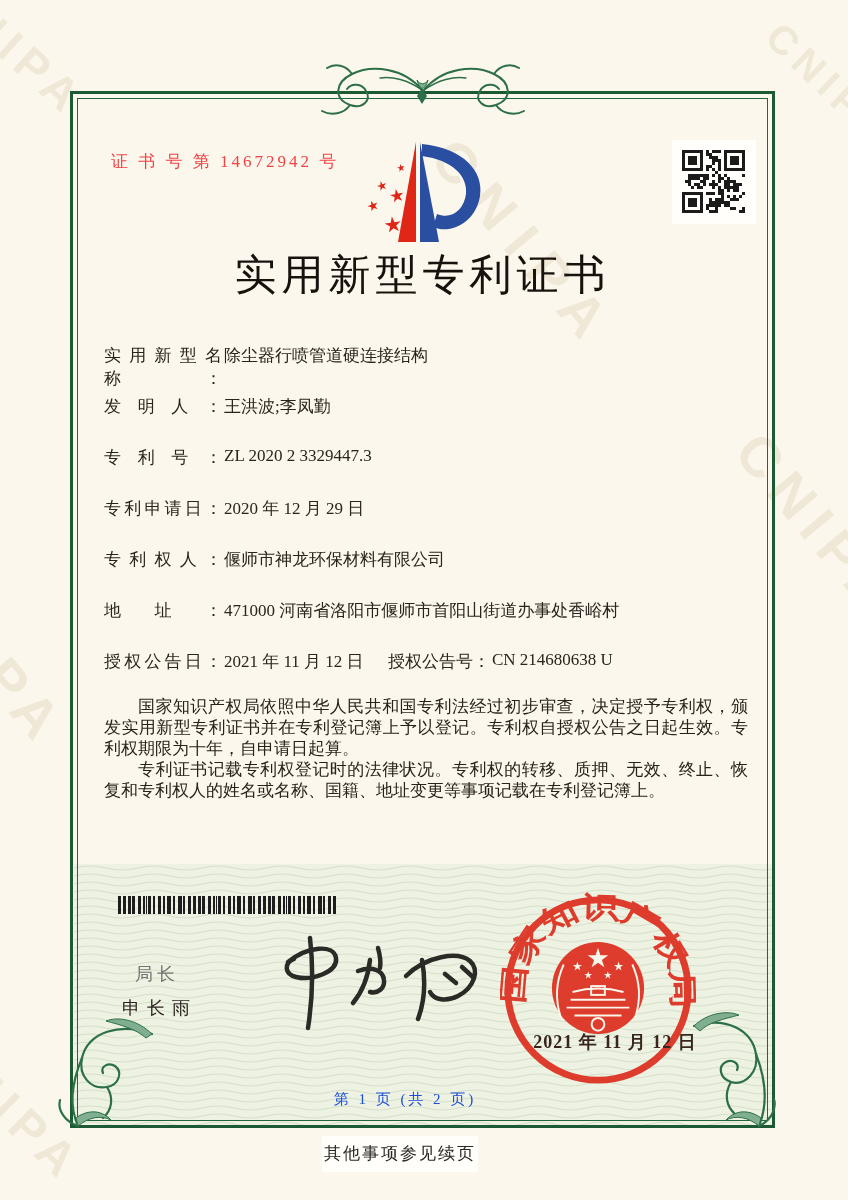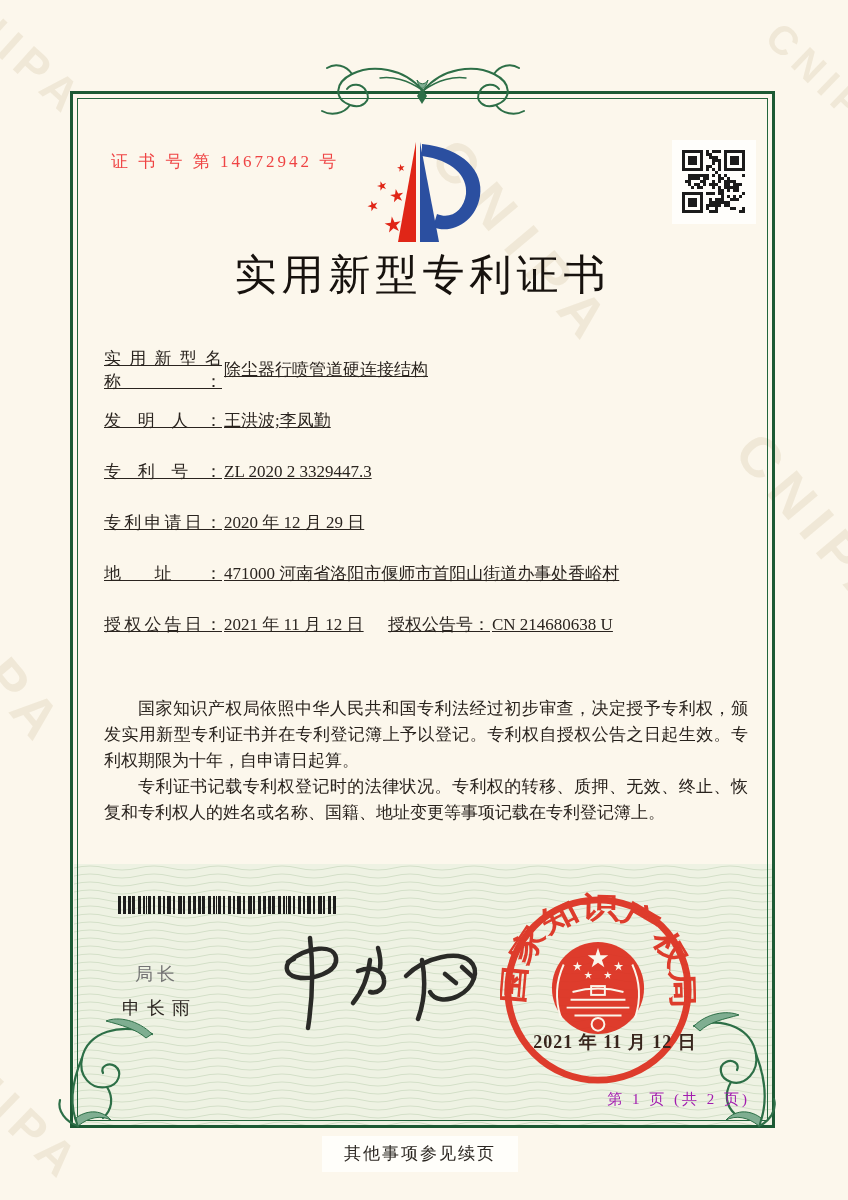--- a/index.html
+++ b/index.html
@@ -29,47 +29,47 @@
 
   .cert-no{position:absolute;left:111px;top:150px;font-size:17px;letter-spacing:3px;color:#ef4444;}
   .logo{position:absolute;left:352px;top:134px;}
   .qr-box{position:absolute;left:672px;top:140px;width:84px;height:84px;background:#fffefb;}
   .qr-box svg{position:absolute;left:10px;top:10px;}
 
   .title{position:absolute;left:70px;top:247px;width:705px;text-align:center;
       font-size:42px;font-weight:400;letter-spacing:5px;color:#17120e;}
 
   .fields{position:absolute;left:104px;top:344px;width:650px;font-size:17px;color:#2a241f;}
-  .f-row{height:51px;display:flex;align-items:center;text-decoration:underline;}
+  .f-row{height:51px;display:flex;}
   .f-label{display:inline-block;width:118px;text-align:justify;text-align-last:justify;flex:none;}
   .f-value{margin-left:2px;white-space:nowrap;}
   .f-value.w164{width:164px;flex:none;}
   .f-label2{flex:none;}
 
-  .paras{position:absolute;left:104px;top:696px;width:644px;font-size:17px;line-height:26px;
+  .paras{position:absolute;left:104px;top:696px;width:644px;font-size:17px;line-height:21px;
       text-align:justify;color:#28221d;}
   .paras p{margin:0;text-indent:2em;}
 
   .barcode{position:absolute;left:118px;top:896px;width:219px;height:18px;
       background:
         repeating-linear-gradient(90deg,#1d1d1d 0 2px,rgba(0,0,0,0) 2px 5px),
         repeating-linear-gradient(90deg,#1d1d1d 0 3px,rgba(0,0,0,0) 3px 10px),
         repeating-linear-gradient(90deg,#1d1d1d 0 1px,rgba(0,0,0,0) 1px 7px);}
 
   .officer-title{position:absolute;left:135px;top:962px;font-size:18px;letter-spacing:4px;color:#737373;}
   .officer-name{position:absolute;left:122px;top:996px;font-size:18px;letter-spacing:7px;color:#2b2520;text-align:center;}
   .signature{position:absolute;left:250px;top:926px;}
 
   .seal{position:absolute;left:500px;top:892px;}
   .seal-date{position:absolute;left:512px;top:1030px;width:206px;text-align:center;
       font-size:18px;letter-spacing:1px;color:#38251d;font-weight:600;}
 
-  .page-info{position:absolute;left:60px;top:1090px;width:690px;text-align:right;
-      font-size:15px;letter-spacing:3px;color:#a21caf;}
-  .note-box{position:absolute;left:322px;top:1136px;width:196px;height:36px;line-height:36px;
+  .page-info{position:absolute;left:60px;top:1090px;width:690px;text-align:center;
+      font-size:15px;letter-spacing:3px;color:#1d4ed8;}
+  .note-box{position:absolute;left:322px;top:1136px;width:156px;height:36px;line-height:36px;
       background:#fffefa;text-align:center;font-size:17px;letter-spacing:2px;color:#2b2621;}
 </style>
 </head>
 <body>
 
 <div class="page">
 
   <div class="wm wm1">CNIPA</div>
   <div class="wm wm2">CNIPA</div>
   <div class="wm wm3">CNIPA</div>
@@ -382,20 +382,24 @@
     </div>
     <div class="f-row">
       <span class="f-label">专利号：</span>
       <span class="f-value">ZL 2020 2 3329447.3</span>
     </div>
     <div class="f-row">
       <span class="f-label">专利申请日：</span>
       <span class="f-value">2020 年 12 月 29 日</span>
     </div>
     <div class="f-row">
+      <span class="f-label">专利权人：</span>
+      <span class="f-value">偃师市神龙环保材料有限公司</span>
+    </div>
+    <div class="f-row">
       <span class="f-label">地址：</span>
       <span class="f-value">471000  河南省洛阳市偃师市首阳山街道办事处香峪村</span>
     </div>
     <div class="f-row">
       <span class="f-label">授权公告日：</span>
       <span class="f-value w164">2021 年 11 月 12 日</span>
       <span class="f-label2">授权公告号：</span>
       <span class="f-value">CN 214680638 U</span>
     </div>
   </div>

